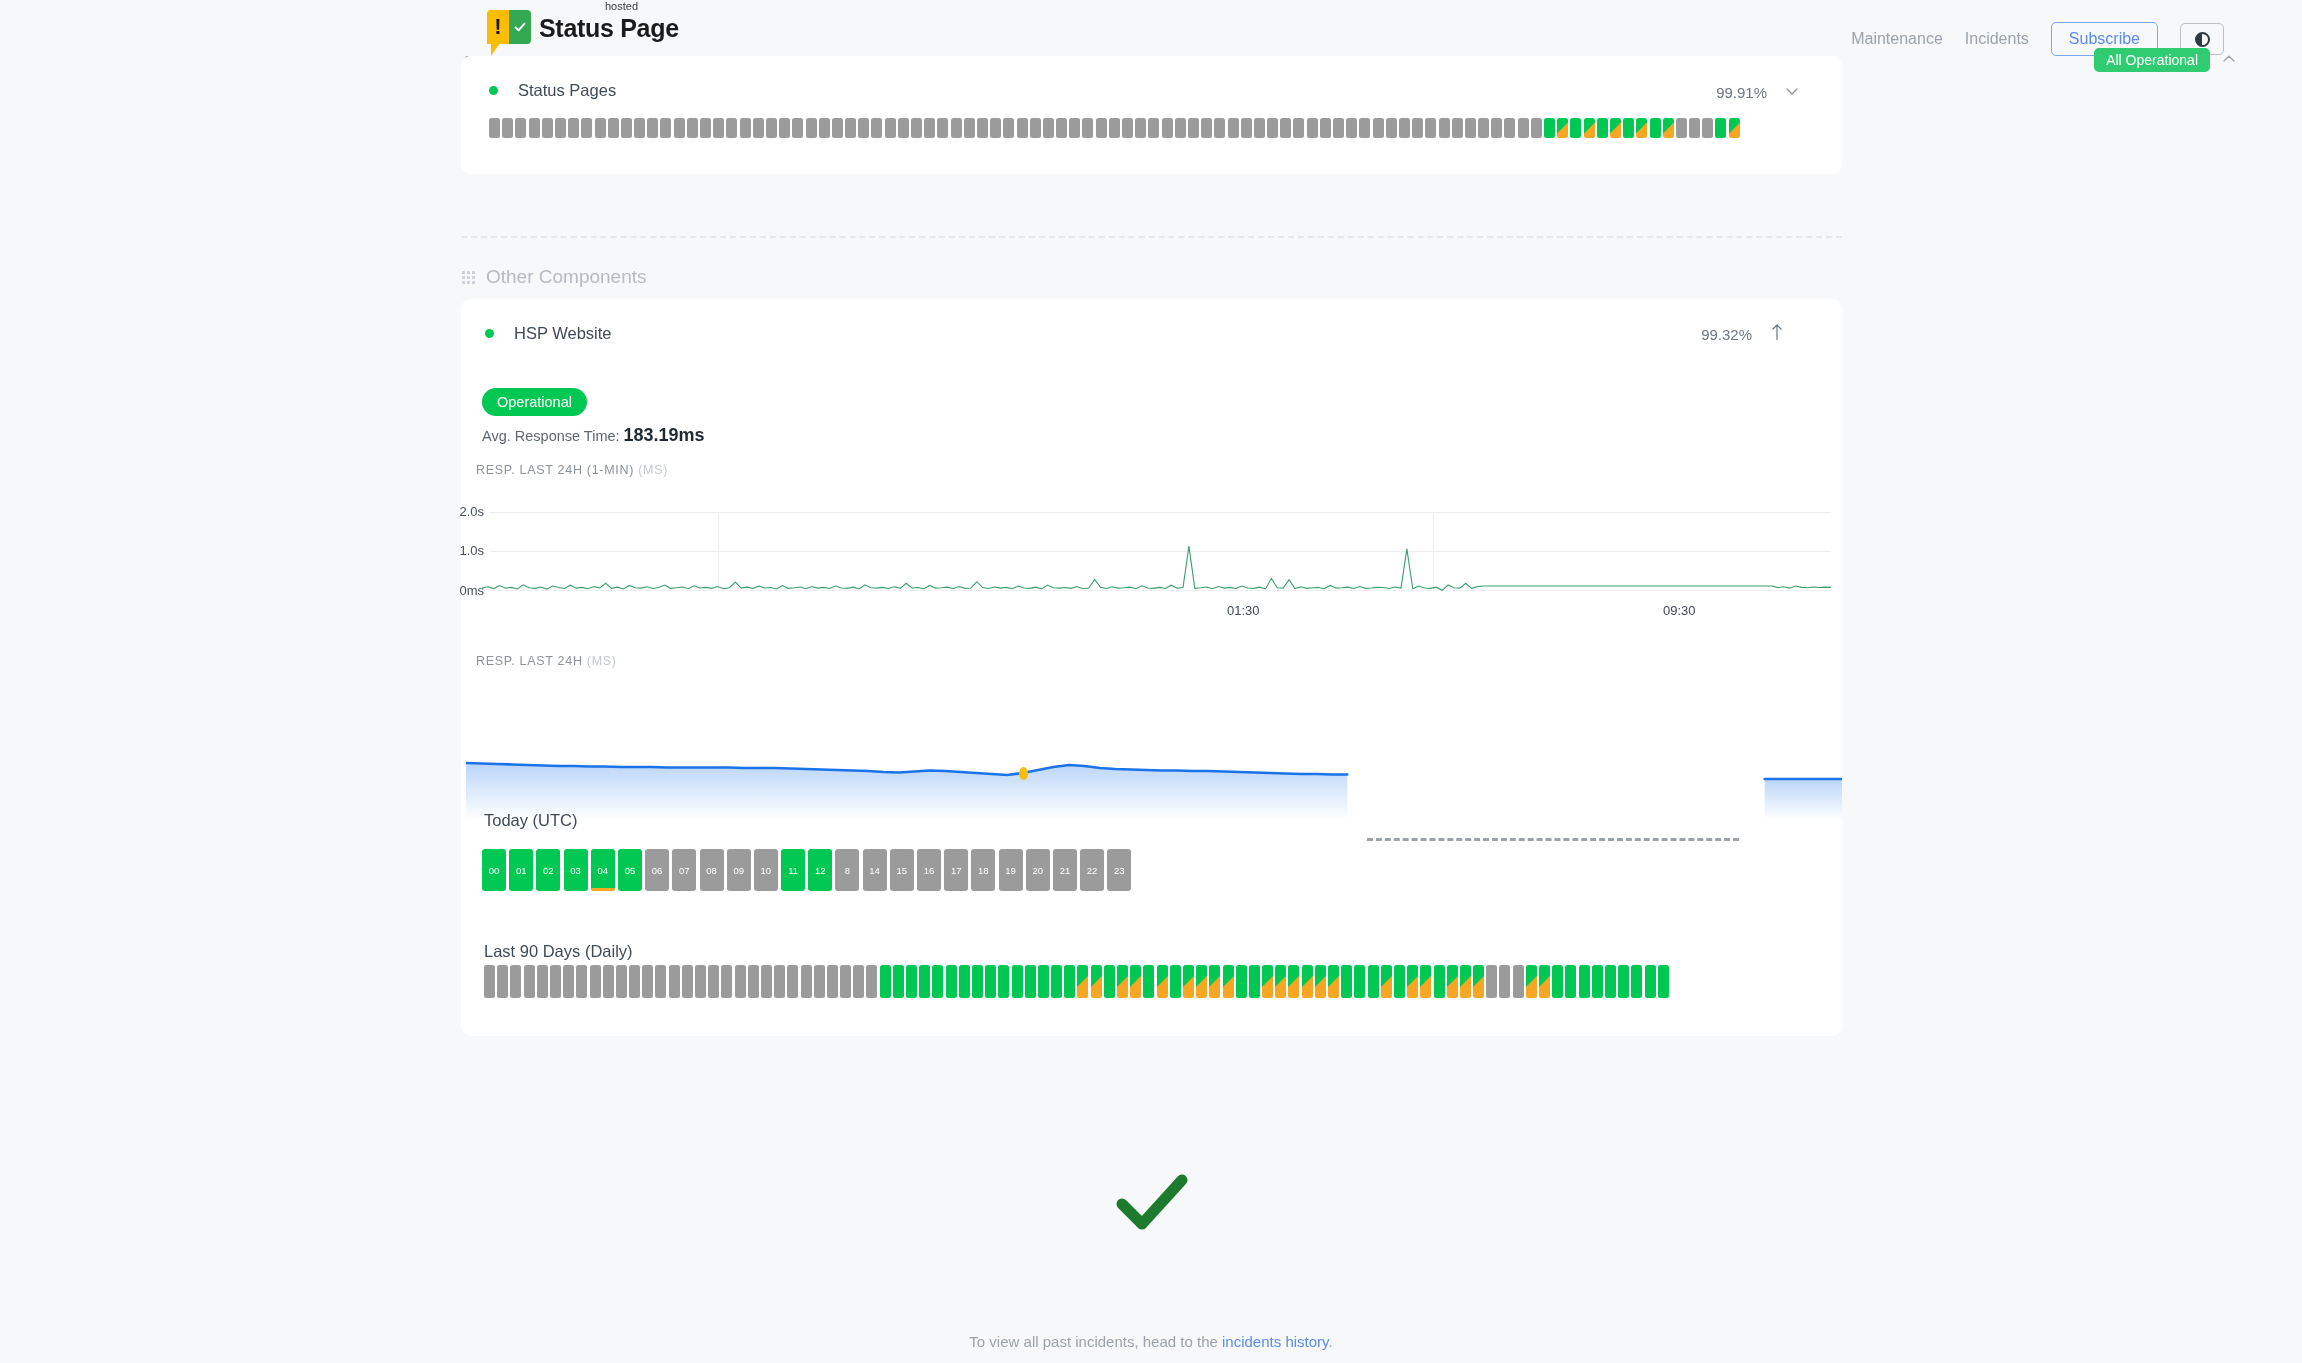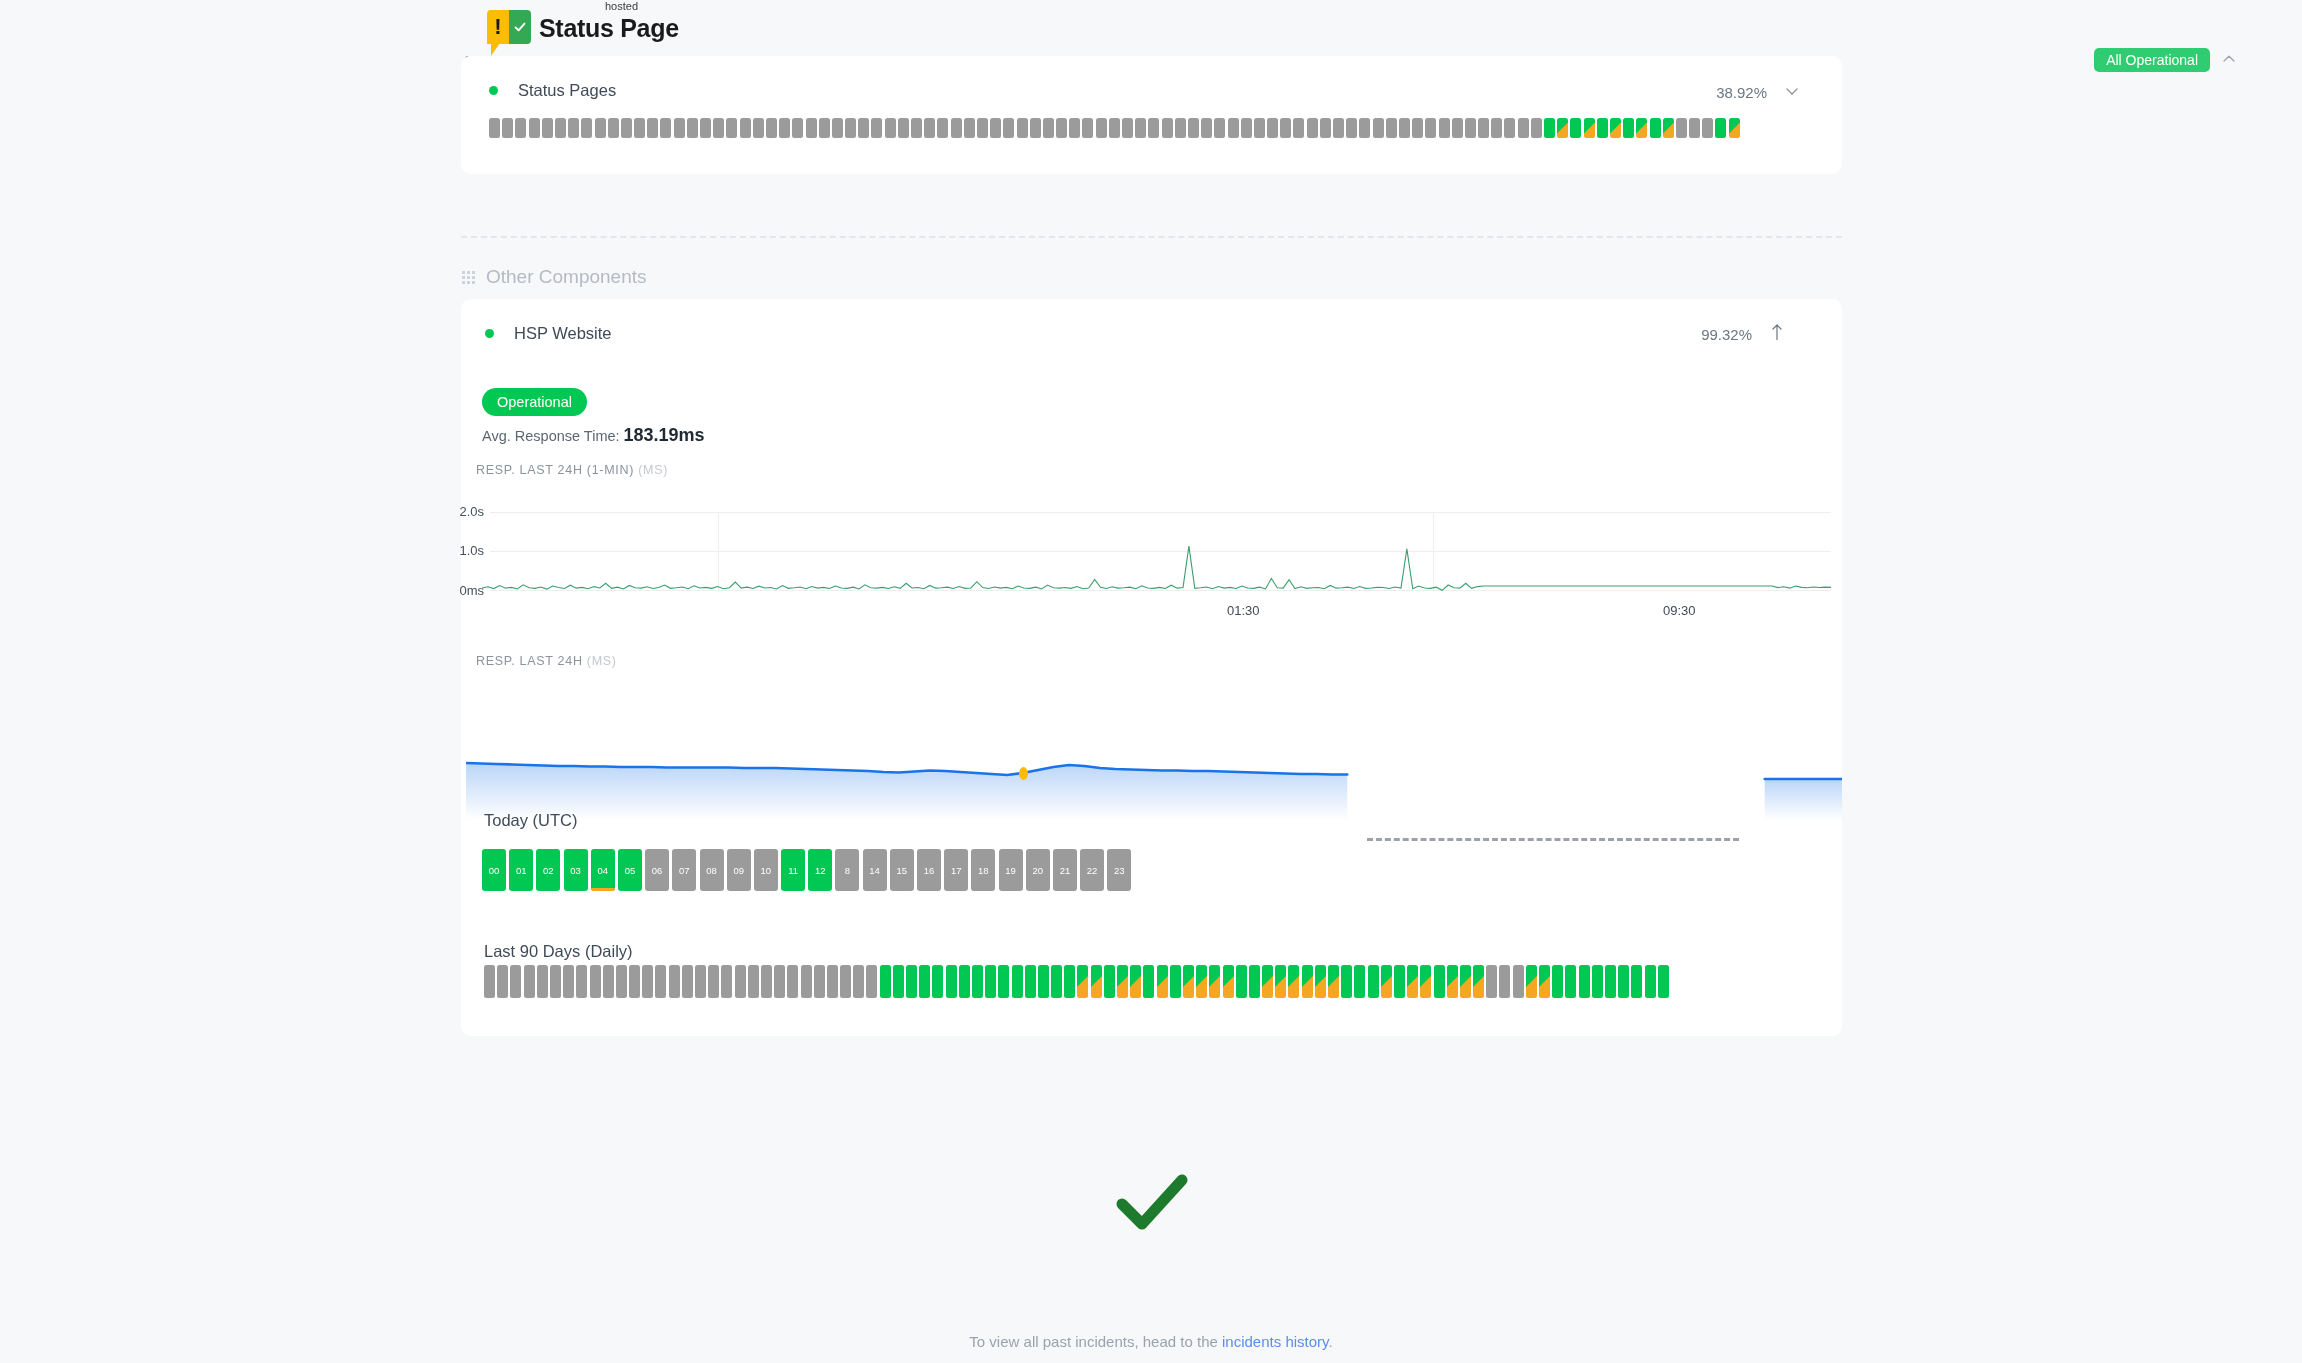--- a/index.html
+++ b/index.html
@@ -177,33 +177,41 @@
           </svg>
         </div>
         <div class="logo-tail"></div>
       </div>
       <div class="brand-text">
         <div class="brand-sup">hosted</div>
         <div class="brand-title">Status Page</div>
       </div>
     </div>
 
+    <div class="nav">
+      <a class="nav-link" href="#">Maintenance</a>
+      <a class="nav-link" href="#">Incidents</a>
+      <button class="btn-subscribe">Subscribe</button>
+      <button class="btn-theme">
+        <span class="half-circle"></span>
+      </button>
+    </div>
 
     <div class="all-op-badge">All Operational</div>
     <svg class="chev-up" viewBox="0 0 14 14">
       <path d="M2 9 L7 4.2 L12 9" fill="none" stroke="#9aa3ad" stroke-width="1.3" stroke-linecap="round" stroke-linejoin="round"></path>
     </svg>
   </div>
 
   <div class="card card-status-pages">
     <div class="comp-row" style="left:28px; top:25px;">
       <span class="dot"></span>
       <span class="comp-name">Status Pages</span>
     </div>
-    <div class="uptime-pct" style="right:75px; top:28px;">38.92%</div>
+    <div class="uptime-pct" style="right:75px; top:28px;">99.91%</div>
     <svg class="icon-btn" style="right:42px; top:28px; width:16px; height:16px;" viewBox="0 0 16 16">
       <path d="M3 5 L8 10 L13 5" fill="none" stroke="#8b939c" stroke-width="1.3" stroke-linecap="round" stroke-linejoin="round"></path>
     </svg>
     <div class="bars-row" id="bars-status-pages" style="left:28px; top:62px; gap:2.2px;">
         <div class="ubar" style="width: 11px; height: 20px; border-radius: 2.5px; background: rgb(155, 155, 155);"></div>
         <div class="ubar" style="width: 11px; height: 20px; border-radius: 2.5px; background: rgb(155, 155, 155);"></div>
         <div class="ubar" style="width: 11px; height: 20px; border-radius: 2.5px; background: rgb(155, 155, 155);"></div>
         <div class="ubar" style="width: 11px; height: 20px; border-radius: 2.5px; background: rgb(155, 155, 155);"></div>
         <div class="ubar" style="width: 11px; height: 20px; border-radius: 2.5px; background: rgb(155, 155, 155);"></div>
         <div class="ubar" style="width: 11px; height: 20px; border-radius: 2.5px; background: rgb(155, 155, 155);"></div>

